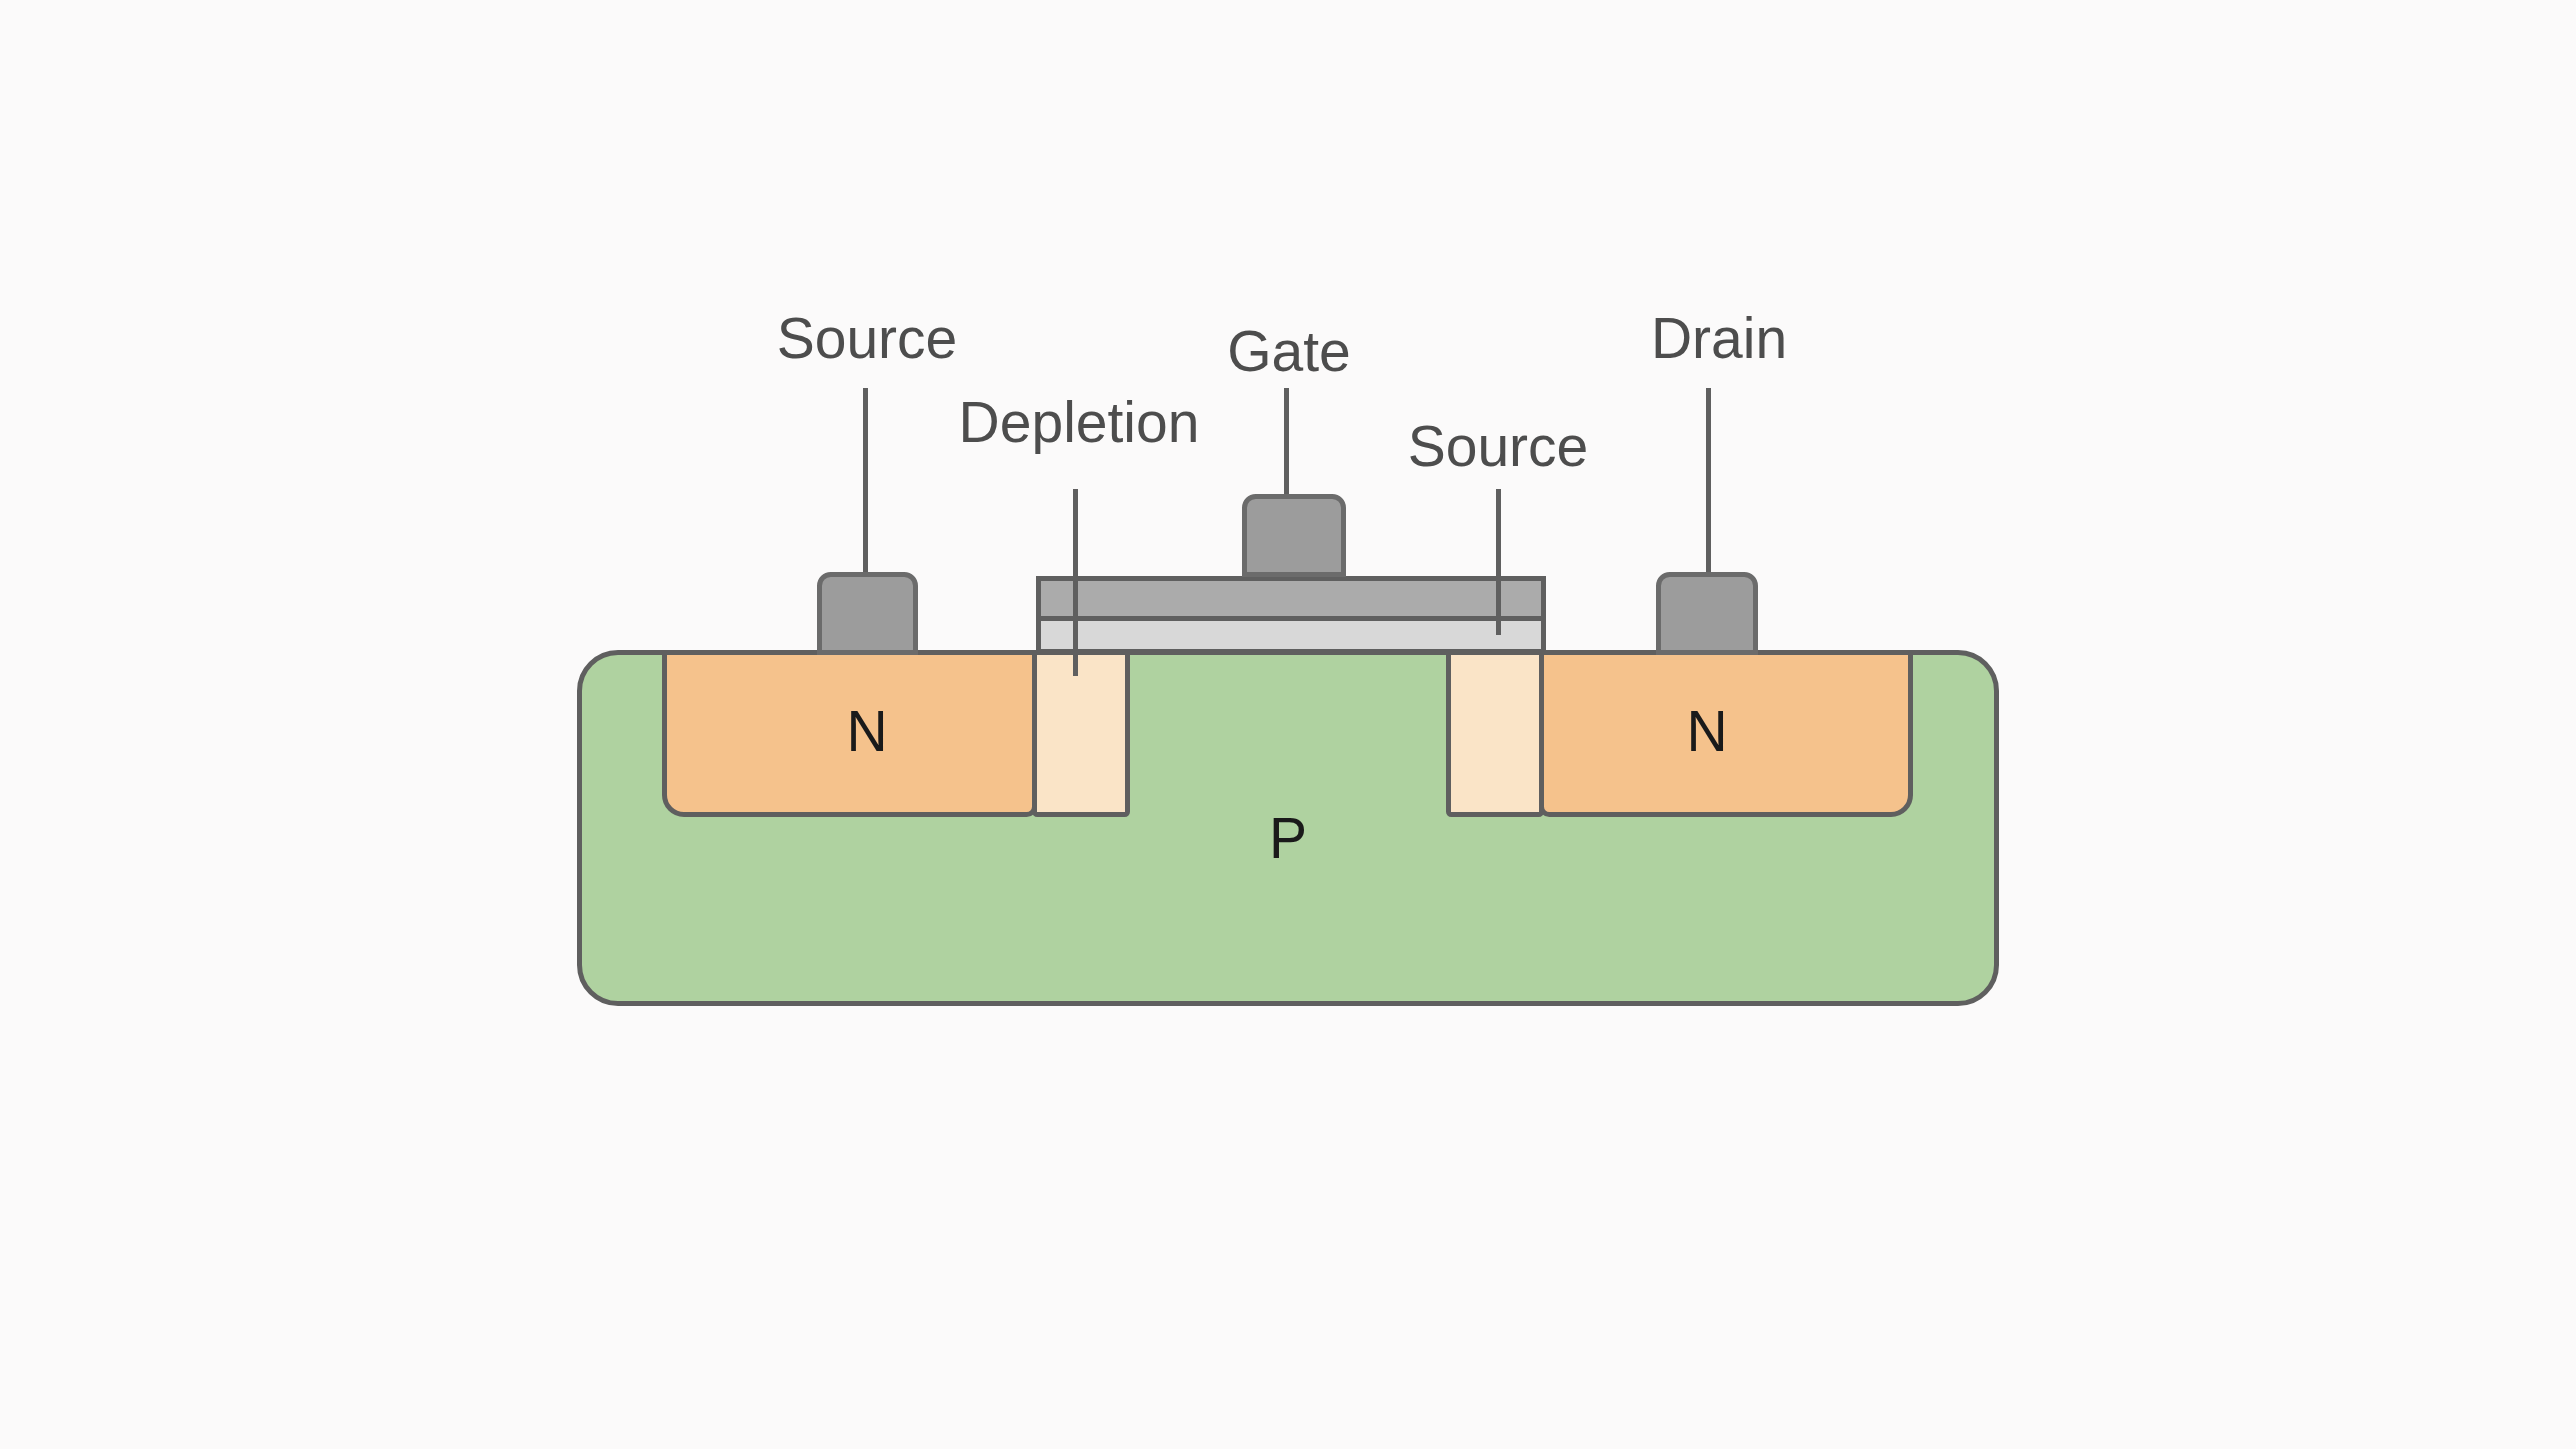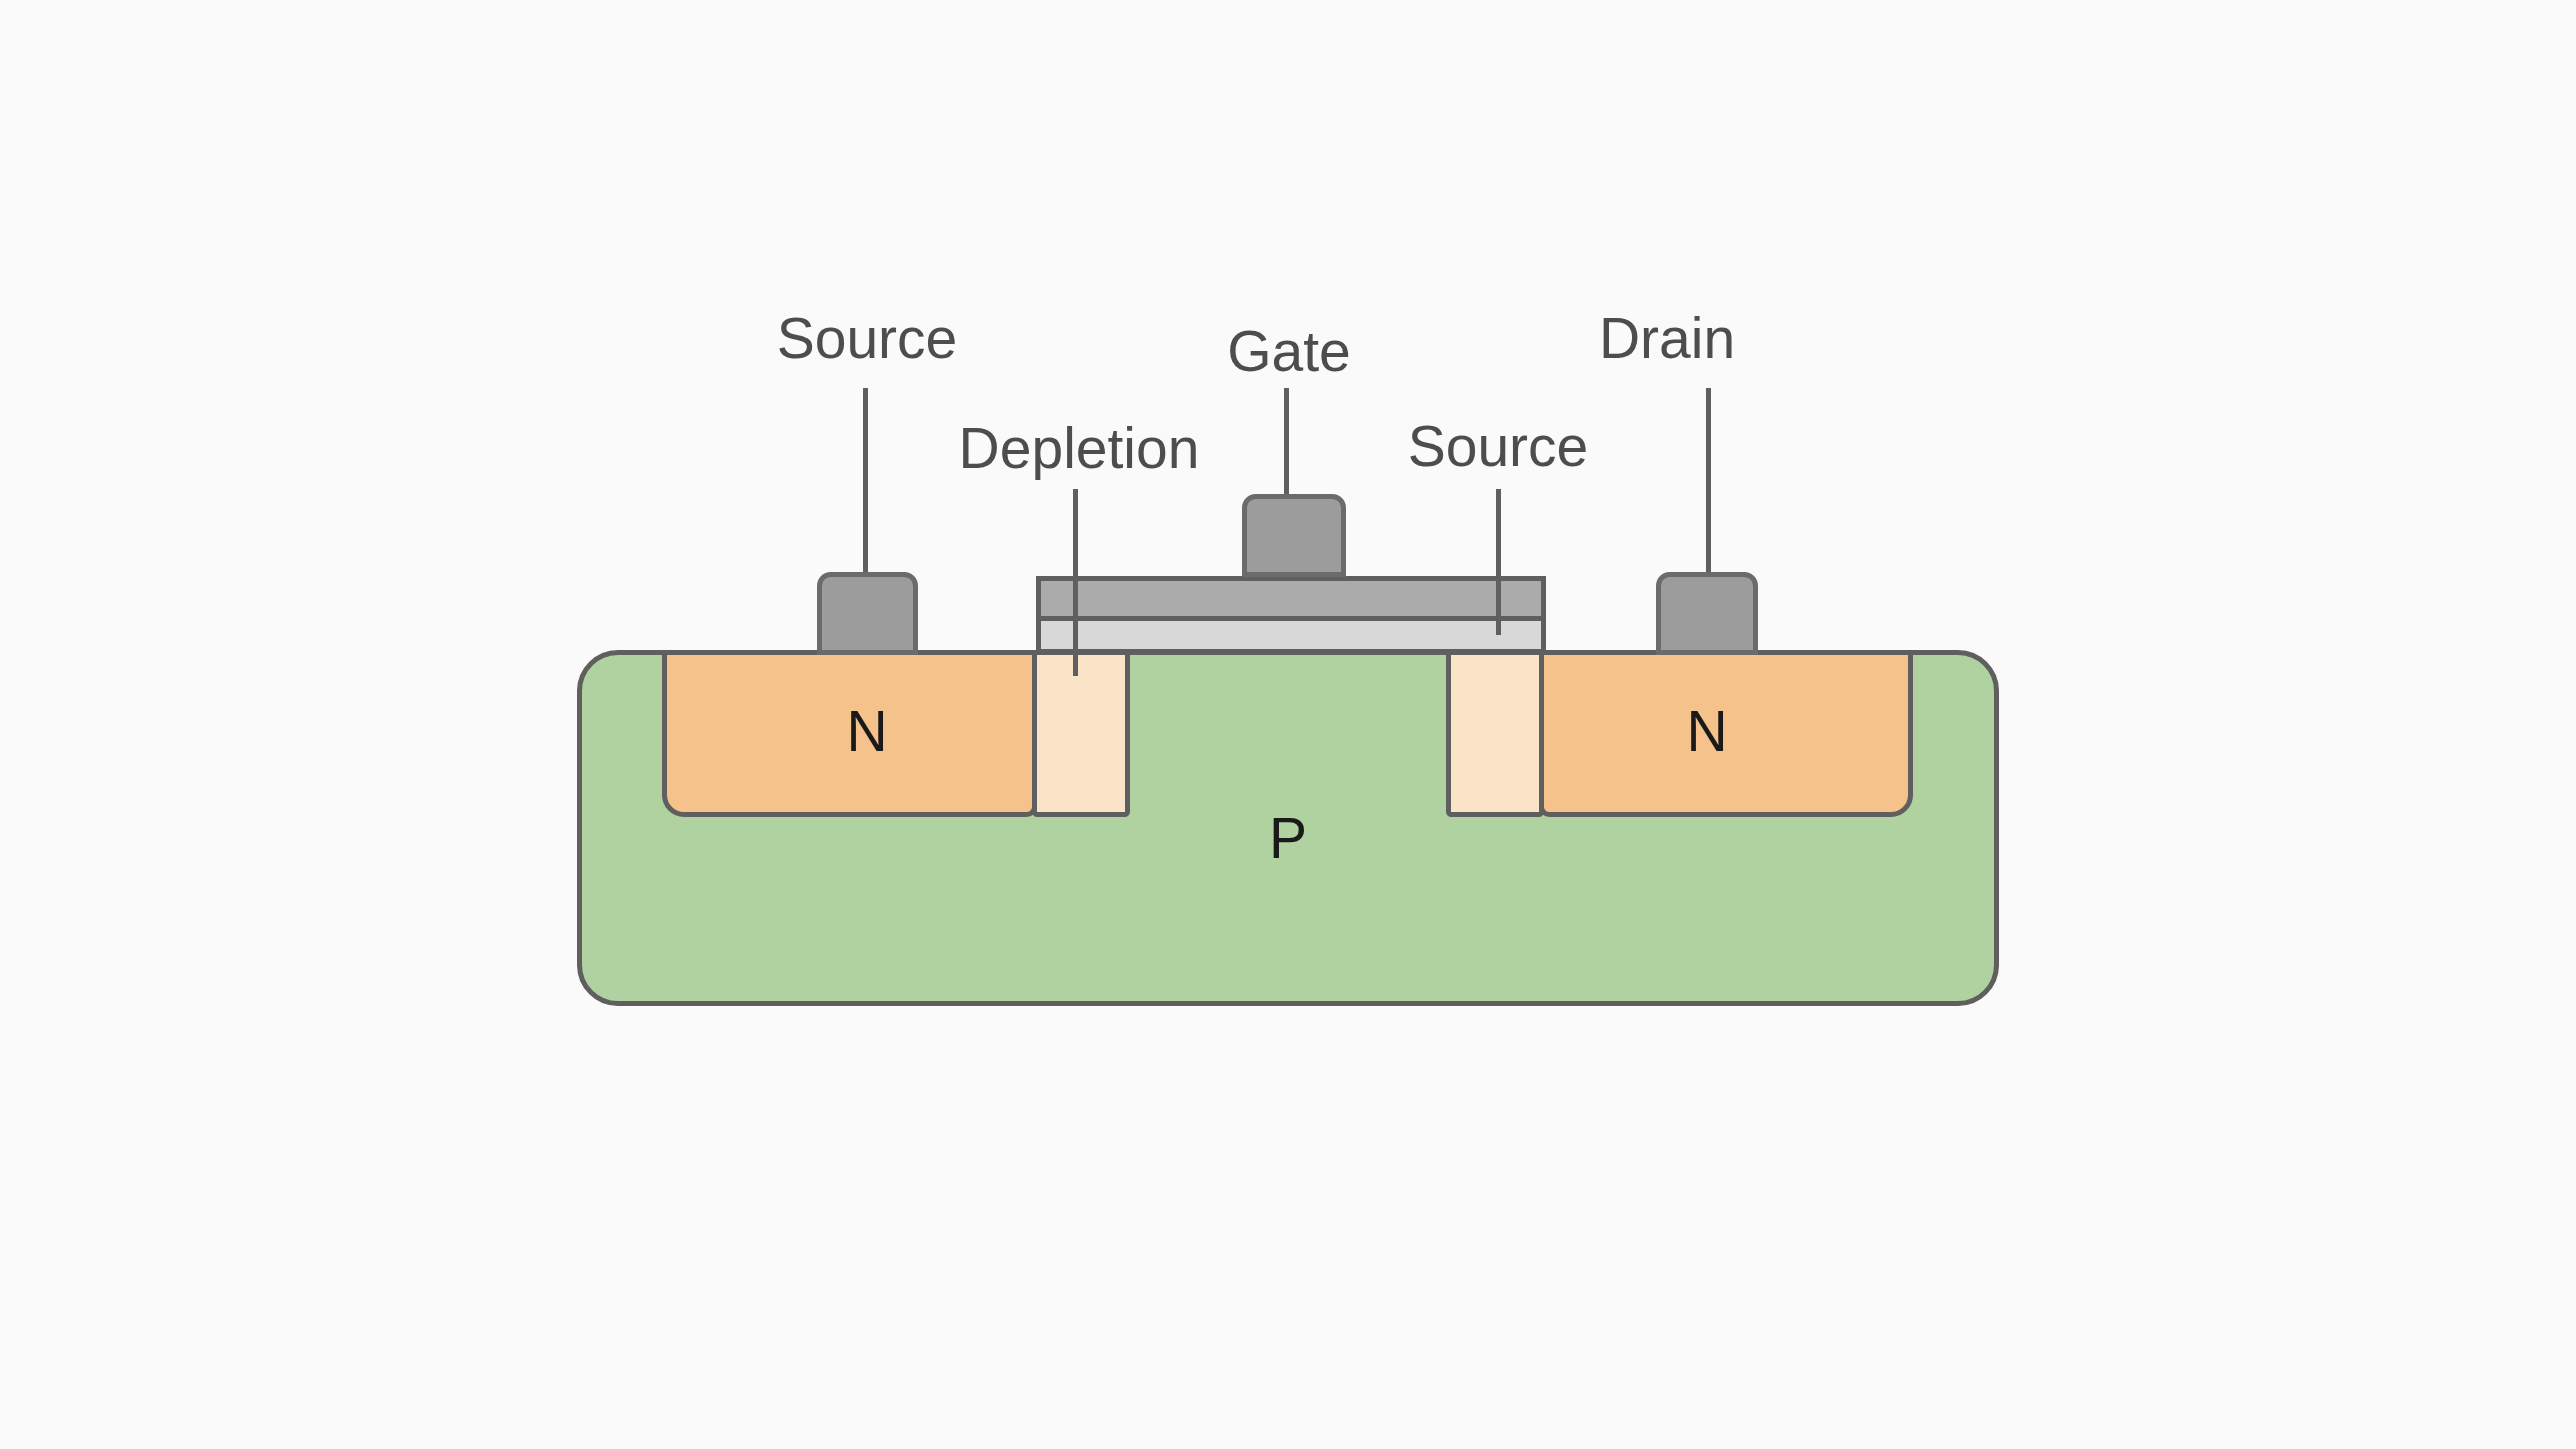--- a/index.html
+++ b/index.html
@@ -86,22 +86,22 @@
   .label{
     transform:translateX(-50%);
     font-size:57px;
     line-height:57px;
     white-space:nowrap;
   }
   .term-label{color:var(--terminal-text);}
   .region-label{color:var(--region-text);}
   .label-source{left:867px; top:302px;}
   .label-gate{left:1289px; top:315px;}
-  .label-drain{left:1667px; top:302px;}
-  .label-depletion{left:1079px; top:412px;}
+  .label-drain{left:1719px; top:302px;}
+  .label-depletion{left:1079px; top:386px;}
   .label-oxide{left:1498px; top:410px;}
   .label-n-source{left:867px; top:695px;}
   .label-n-drain{left:1707px; top:695px;}
   .label-p{left:1288px; top:802px;}
 </style>
 </head>
 <body>
 
 <div class="canvas">
 

